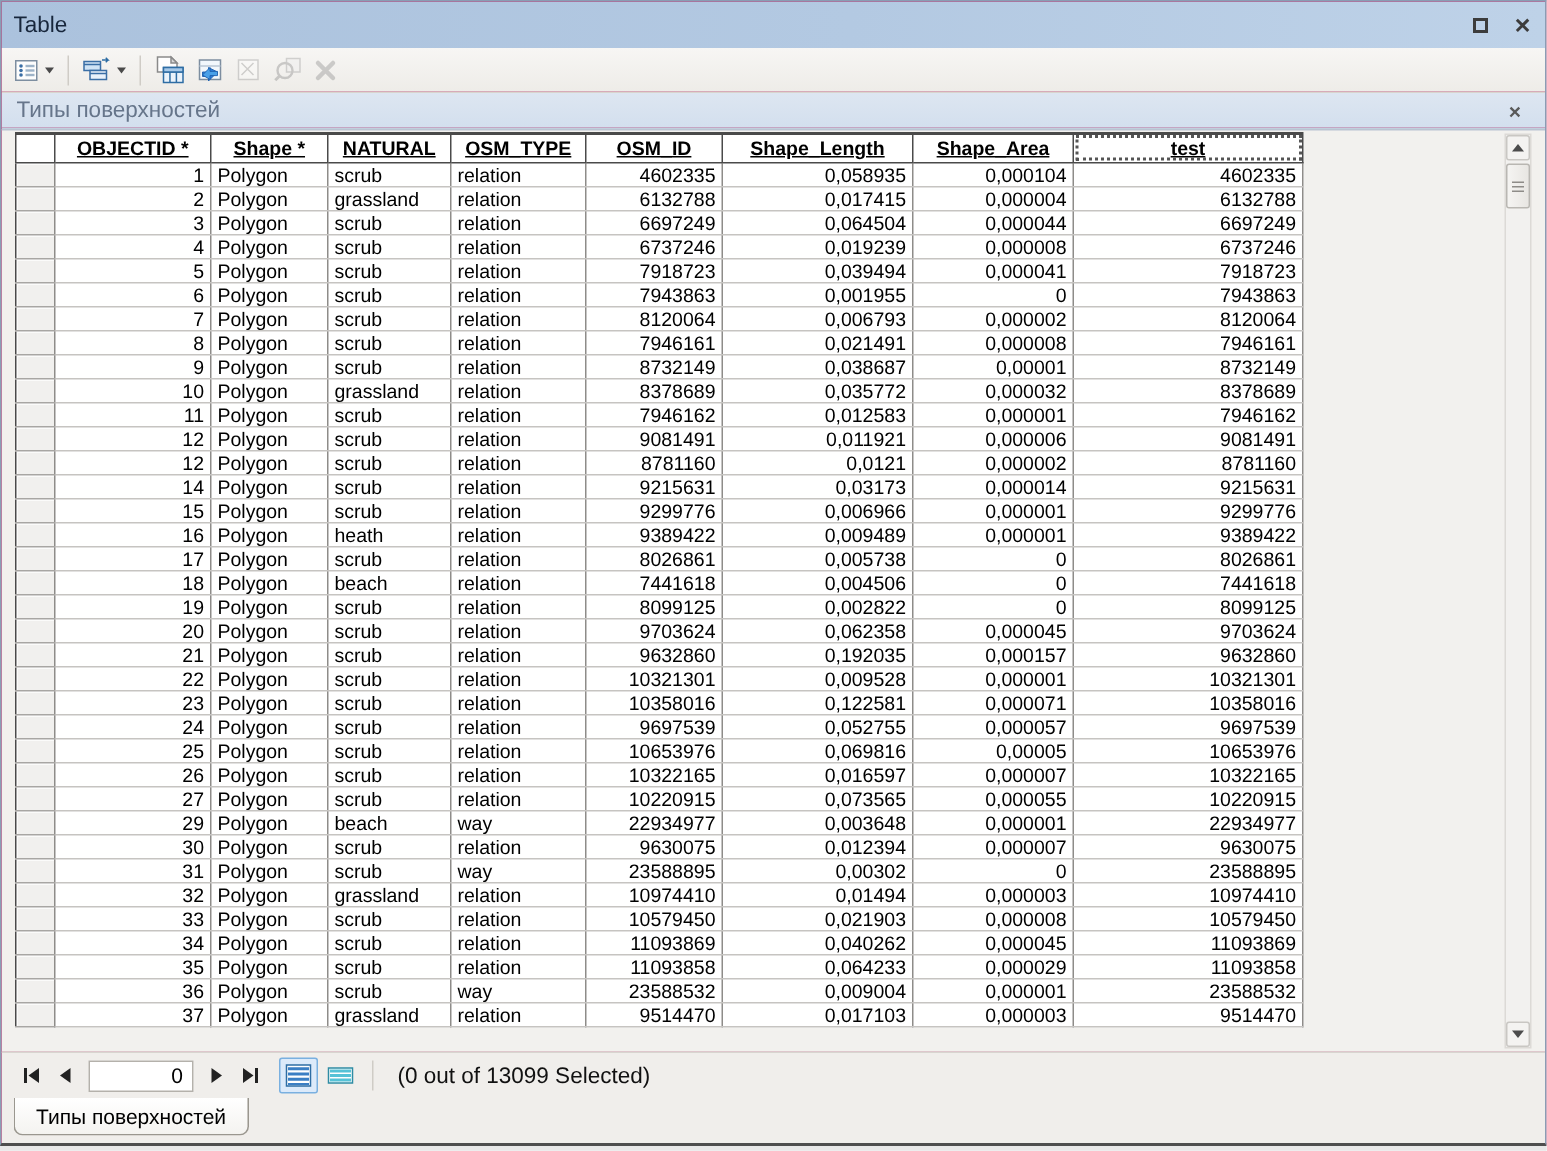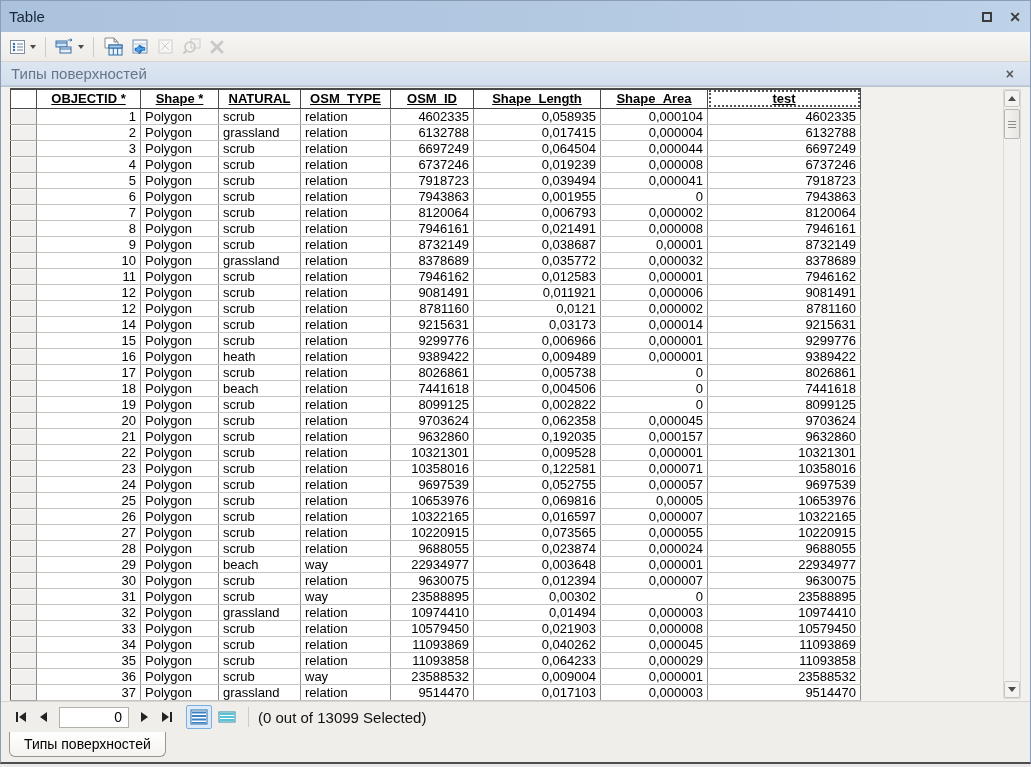--- a/index.html
+++ b/index.html
@@ -56,21 +56,21 @@
   table.grid td {
     height:16px; font-size:13px; color:#000; line-height:15px;
     border-right:1px solid #8e8c89; border-bottom:1px solid #c6c4c1;
     overflow:hidden; white-space:nowrap; padding:0 4px; background:#fff;
   }
   table.grid td.sel { background:#f1f0ee; border-right:1px solid #8e8c89;
     border-bottom:1px solid #a8a6a3; box-shadow:inset 1px 1px 0 #fbfbfa; padding:0; }
   td.al { text-align:left; }  td.ar { text-align:right; }
   
   .w0{width:26px;} .w1{width:104px;} .w2{width:78px;} .w3{width:82px;} .w4{width:90px;margin-left:39px;}
-  .w5{width:83px;} .w6{width:127px;} .w7{width:107px;} .w8{width:153px;}
+  .w5{width:91px;} .w6{width:127px;} .w7{width:107px;} .w8{width:153px;}
   
   .vscroll { position:absolute; right:9px; top:88px; width:18px; height:610px;
     background:#f2f1ef; border:1px solid #dcdad6; }
   .sb-btn { position:absolute; left:0; width:16px; height:17px; background:#f4f3f1;
     border:1px solid #c9c7c3; border-radius:2px; display:flex; align-items:center; justify-content:center; }
   .sb-up { top:0; } .sb-down { bottom:0; }
   .tri-up { width:0;height:0;border-left:4px solid transparent;border-right:4px solid transparent;border-bottom:5px solid #4c4c4c; }
   .tri-down { width:0;height:0;border-left:4px solid transparent;border-right:4px solid transparent;border-top:5px solid #4c4c4c; }
   .sb-thumb { position:absolute; left:0; top:19px; width:16px; height:30px;
     background:linear-gradient(90deg,#f5f4f2,#e8e6e2); border:1px solid #b9b7b2; border-radius:2px;
@@ -79,21 +79,21 @@
   
   .navbar { position:absolute; left:0; top:700px; right:0; height:31px; background:#f0eeeb;
     border-top:1px solid #d8d5d0; display:flex; align-items:center; padding:0 10px; }
   .nav-btn { display:flex; align-items:center; justify-content:center; width:22px; height:20px; }
   .rec-input { width:70px; height:21px; border:1px solid #b4b1ab; background:#fff; font-size:14px;
     text-align:right; padding:0 6px; font-family:"Liberation Sans",sans-serif; margin:0 4px; }
   .view-btn { width:26px; height:24px; display:flex; align-items:center; justify-content:center;
     border:1px solid transparent; border-radius:2px; margin:0 1px; }
   .view-btn.active { border:1px solid #7ab0e0; background:#dceafa; }
   .nav-sep { width:1px; height:20px; background:#cfccc6; margin:0 7px; }
-  .status { font-size:15px; color:#111; margin-left:2px; }
+  .status { font-size:15px; color:#111; margin-left:9px; }
   
   .tabbar { position:absolute; left:0; top:731px; right:0; height:31px; background:#f0eeeb; }
   .sheet-tab { position:absolute; left:8px; top:0; height:25px; padding:0 14px;
     background:linear-gradient(180deg,#ffffff,#f4f3f0); border:1px solid #9a978f; border-top:none;
     border-radius:0 0 6px 6px; display:flex; align-items:center; font-size:14px; color:#000; }
   
   .gridbg { position:absolute; left:0; top:85px; right:0; height:615px; background:#f2f1ee;
     border-top:1px solid #b9c4d2; }
   svg { display:block; }
 </style>
@@ -490,31 +490,20 @@
           <tr>
             <td class="sel w0"></td>
             <td class="w1 ar">27</td>
             <td class="w2 al">Polygon</td>
             <td class="w3 al">scrub</td>
             <td class="w4 al">relation</td>
             <td class="w5 ar">10220915</td>
             <td class="w6 ar">0,073565</td>
             <td class="w7 ar">0,000055</td>
             <td class="w8 ar">10220915</td>
-          </tr>
-          <tr>
-            <td class="sel w0"></td>
-            <td class="w1 ar">28</td>
-            <td class="w2 al">Polygon</td>
-            <td class="w3 al">scrub</td>
-            <td class="w4 al">relation</td>
-            <td class="w5 ar">9688055</td>
-            <td class="w6 ar">0,023874</td>
-            <td class="w7 ar">0,000024</td>
-            <td class="w8 ar">9688055</td>
           </tr>
           <tr>
             <td class="sel w0"></td>
             <td class="w1 ar">29</td>
             <td class="w2 al">Polygon</td>
             <td class="w3 al">beach</td>
             <td class="w4 al">way</td>
             <td class="w5 ar">22934977</td>
             <td class="w6 ar">0,003648</td>
             <td class="w7 ar">0,000001</td>

